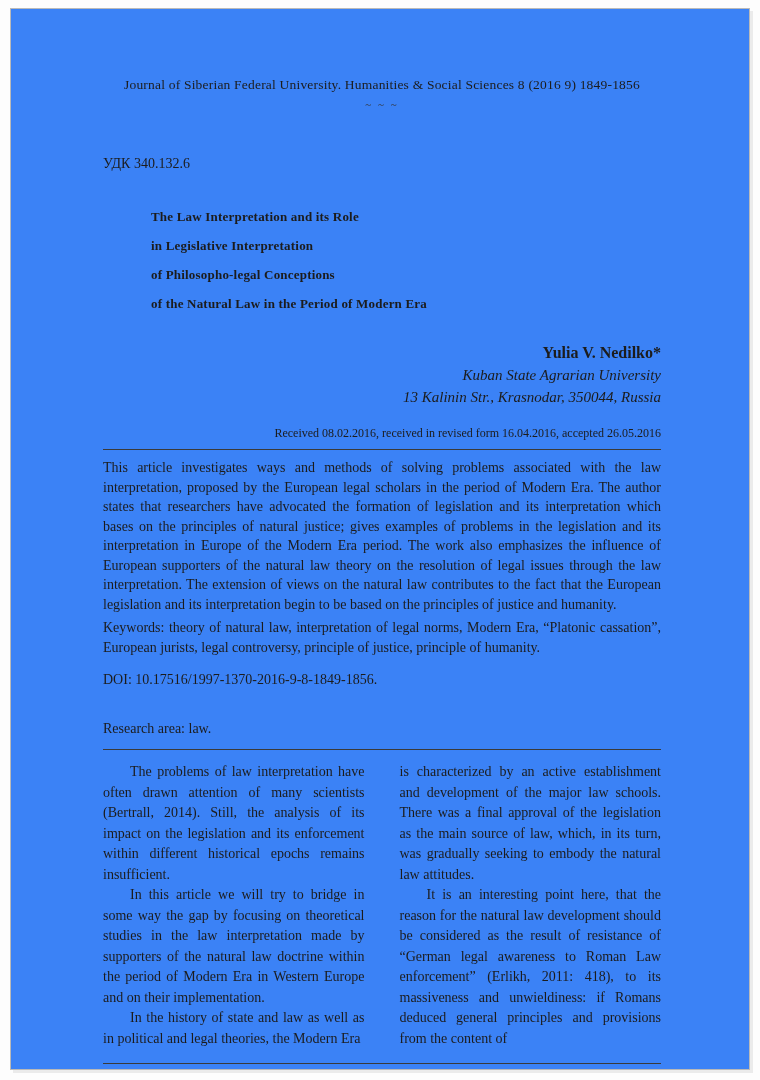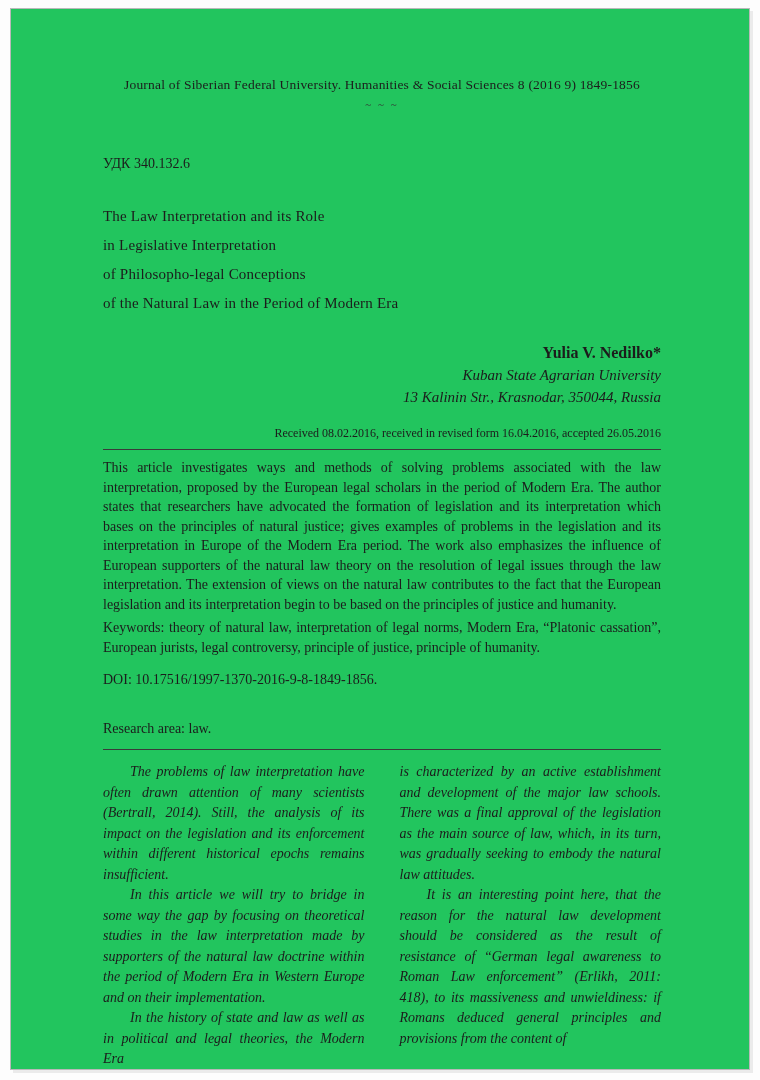--- a/index.html
+++ b/index.html
@@ -6,21 +6,21 @@
   html, body {
     width: 760px; height: 1080px;
     background: #fdfdfd;
     font-family: "Liberation Serif", "DejaVu Serif", serif;
     color: #1c1c1c;
   }
   .page {
     position: absolute;
     left: 10px; top: 8px;
     width: 740px; height: 1062px;
-    background: #22c55e;
+    background: #3b82f6;
     border: 1px solid #b9b9b9;
     box-shadow: 3px 3px 0 rgba(0,0,0,0.07);
     overflow: hidden;
   }
   .content {
     padding: 68px 88px 0 92px;
   }
   .journal-line {
     text-align: center;
     font-size: 13.5px;
@@ -32,24 +32,25 @@
     margin-top: 5px;
     color: #333;
     letter-spacing: 2px;
   }
   .udk {
     margin-top: 46px;
     font-size: 14px;
   }
   .title-block {
     margin-top: 30px;
-    font-size: 15px;
-    font-weight: normal;
+    font-size: 13px;
+    font-weight: bold;
     line-height: 29px;
     letter-spacing: 0.2px;
+    margin-left: 48px;
   }
   .author-block {
     margin-top: 24px;
     text-align: right;
     line-height: 22px;
   }
   .author-name {
     font-size: 16px;
     font-weight: bold;
   }
@@ -78,21 +79,20 @@
   .research-area { margin-top: 29px; }
   .rule2 {
     border: none;
     border-top: 1px solid #3a3a3a;
     margin-top: 11px;
   }
   .columns {
     margin-top: 12px;
     display: flex;
     gap: 35px;
-    font-style: italic;
   }
   .col {
     flex: 1 1 0;
     font-size: 14px;
     line-height: 20.5px;
     text-align: justify;
   }
   .col p.indent { text-indent: 27px; }
   .footer {
     margin-top: 14px;

